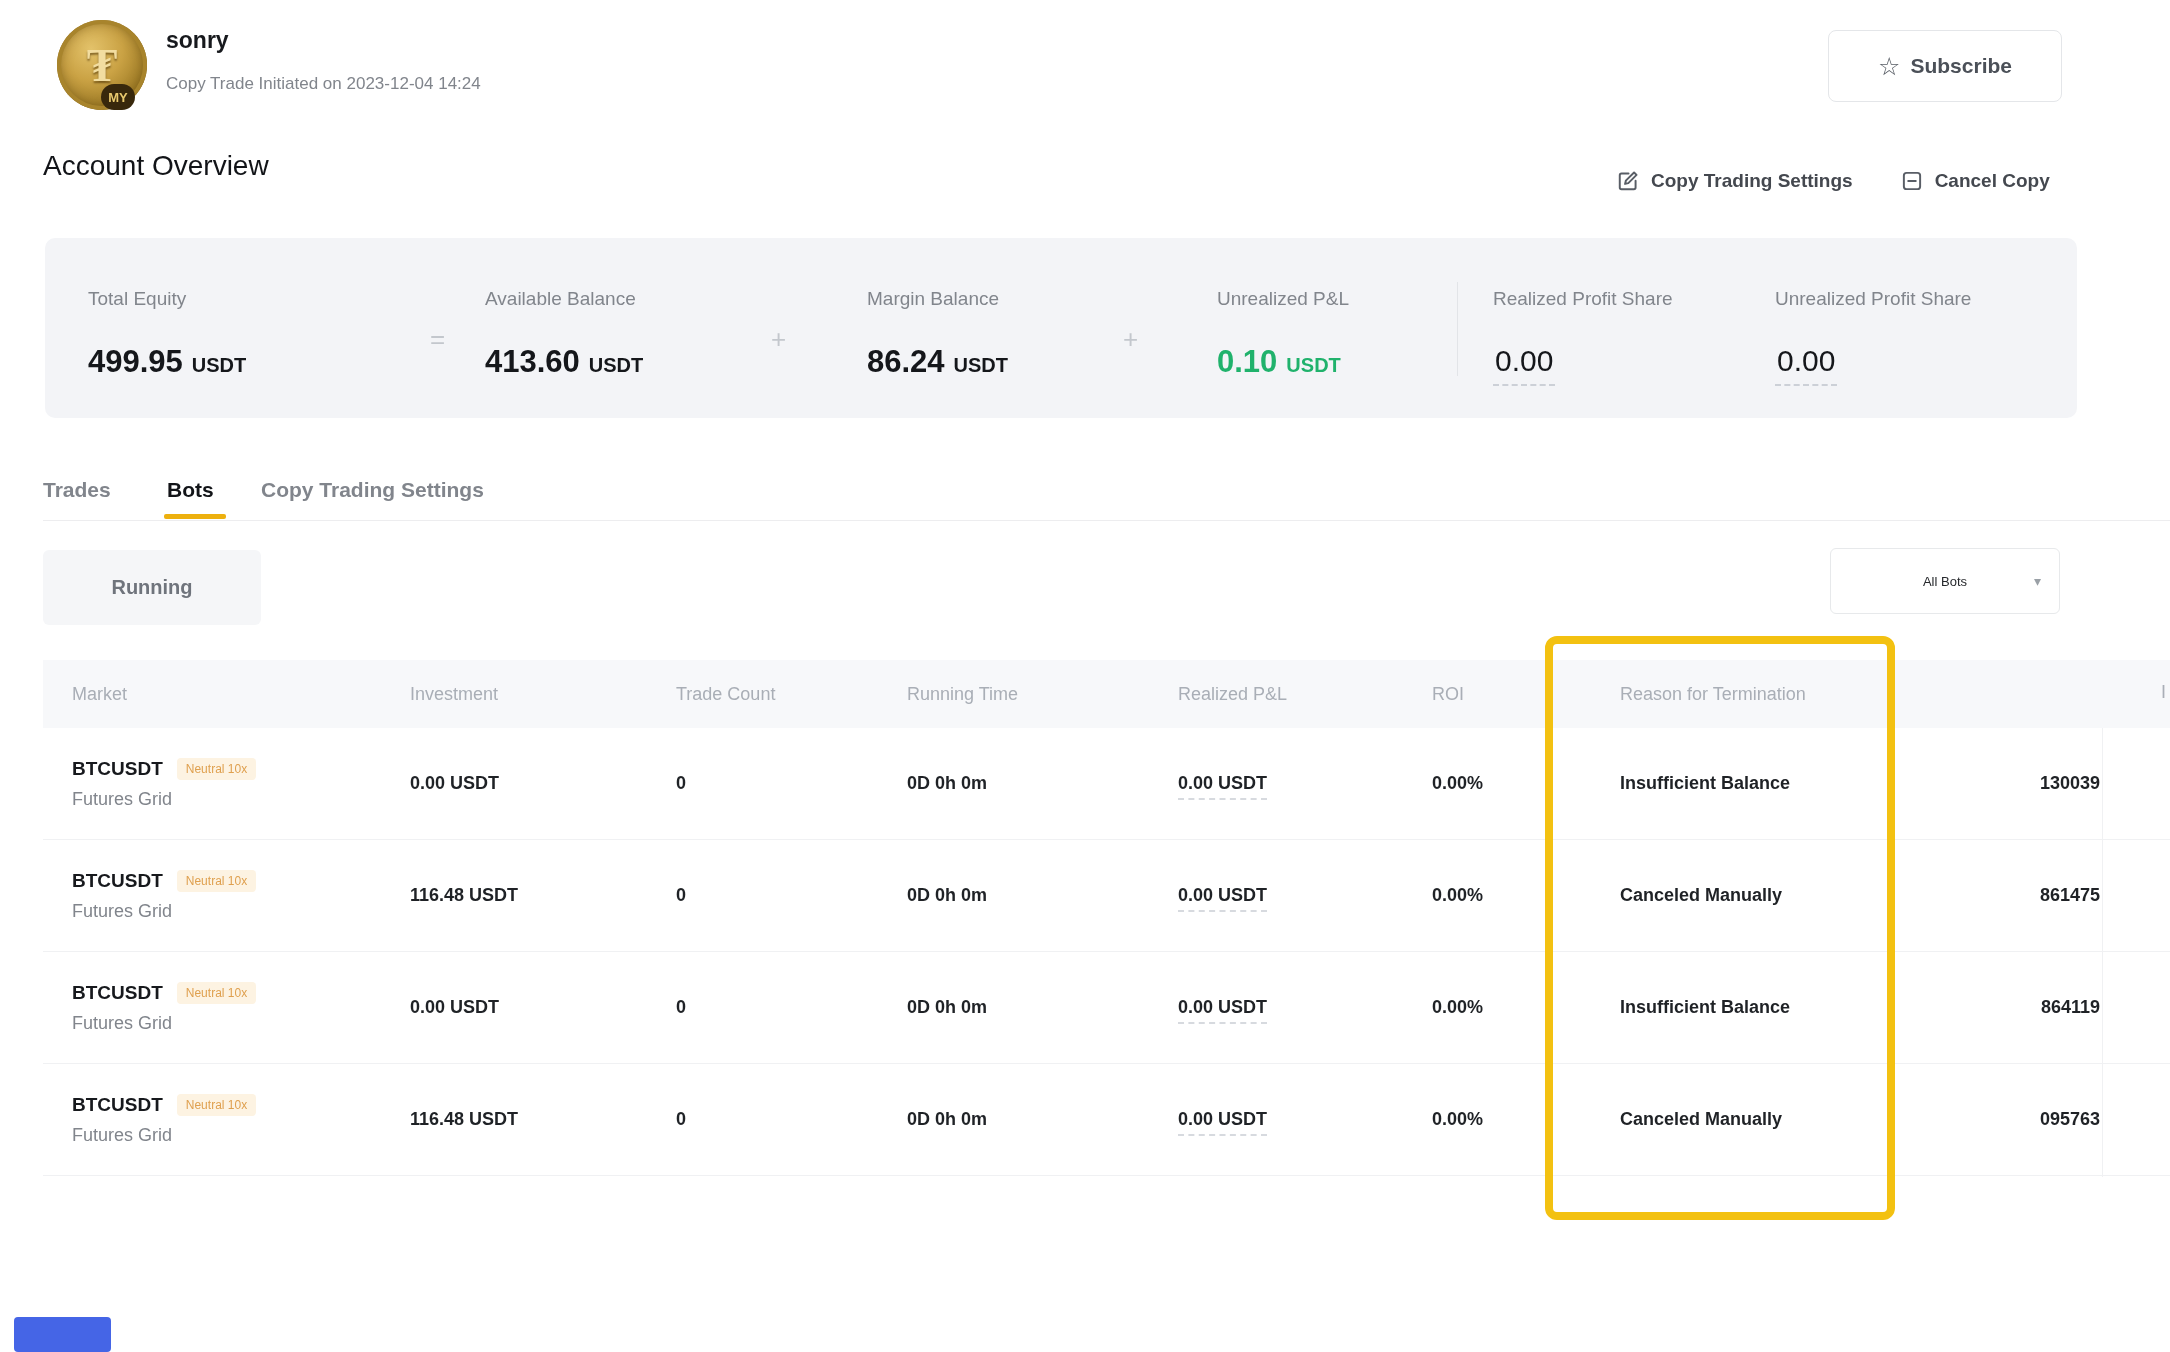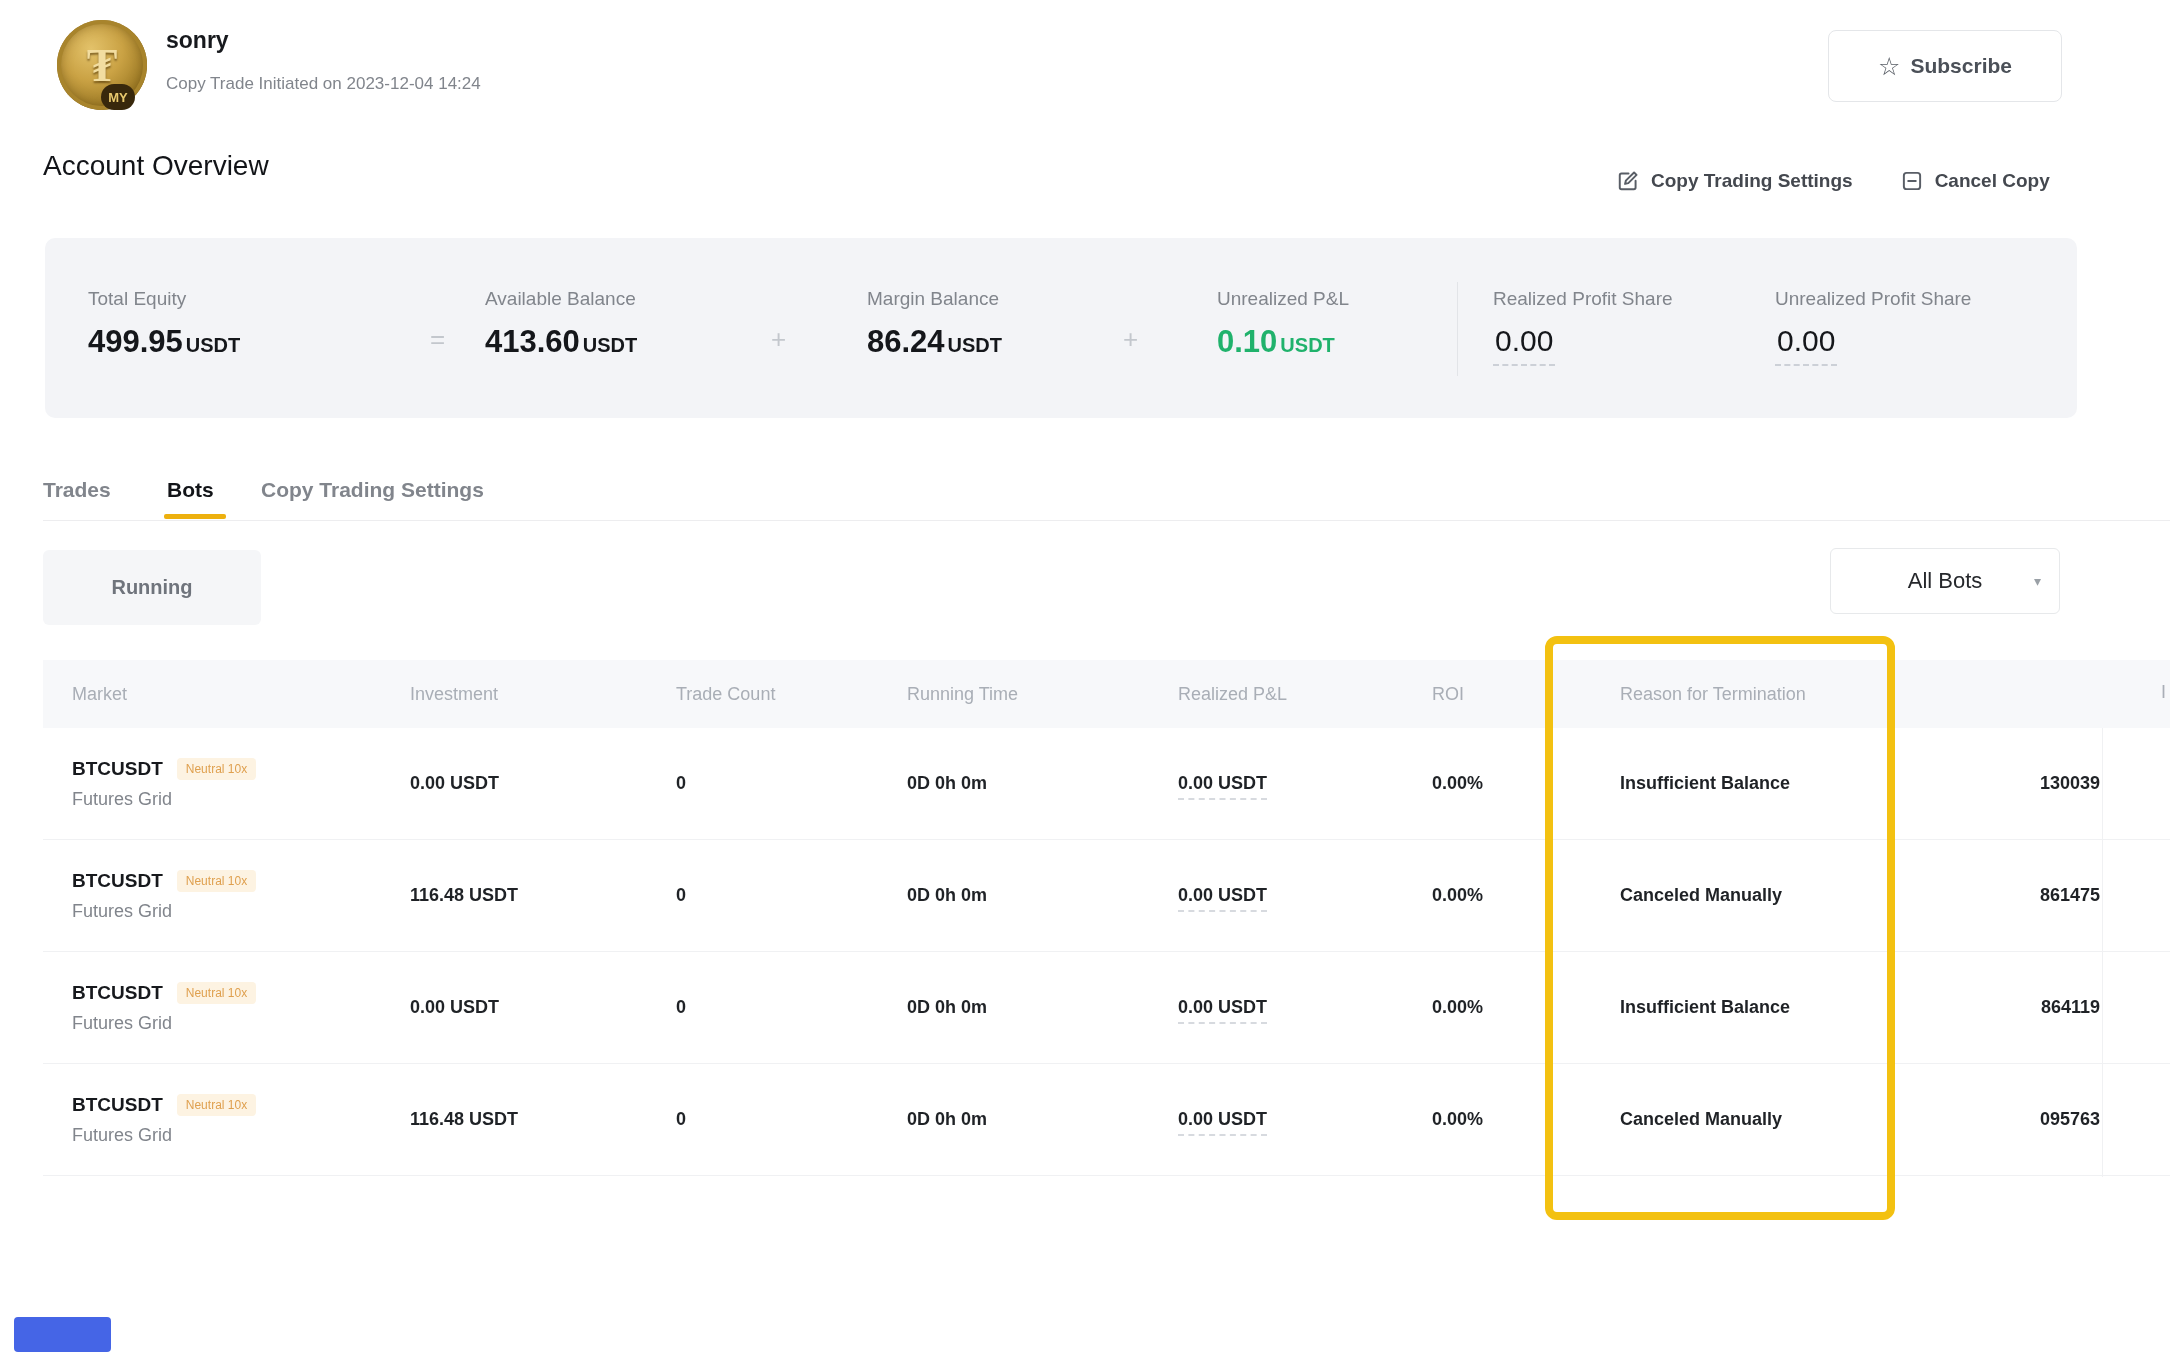--- a/index.html
+++ b/index.html
@@ -28,41 +28,41 @@
   
   .page-title{left:43px;top:150px;font-size:28px;font-weight:400;color:#121418;}
   .head-actions{left:1615px;top:168px;display:flex;align-items:center;gap:46px;}
   .head-action{display:flex;align-items:center;gap:10px;cursor:pointer;}
   .head-action .lbl{font-size:19px;font-weight:700;color:#44484f;}
 
   
   .stats-panel{left:45px;top:238px;width:2032px;height:180px;background:#f3f4f7;border-radius:10px;}
   .stat{position:absolute;top:50px;}
   .stat .s-label{font-size:19px;color:#81858c;white-space:nowrap;}
-  .stat .s-value{margin-top:14px;display:flex;align-items:baseline;gap:3px;white-space:nowrap;}
+  .stat .s-value{margin-top:34px;display:flex;align-items:baseline;gap:9px;white-space:nowrap;}
   .stat .num{font-size:31px;font-weight:700;color:#15171b;}
   .stat .unit{font-size:20px;font-weight:700;color:#15171b;}
   .stat.green .num,.stat.green .unit{color:#20b26c;}
   .stat .num.plain{font-weight:400;font-size:30px;border-bottom:2px dashed #ccd0d7;padding:0 2px 6px;}
   .operator{position:absolute;top:86px;font-size:26px;color:#c3c7cd;}
   .stats-divider{position:absolute;left:1412px;top:44px;width:1px;height:94px;background:#e2e4e8;}
 
   
   .tab{top:478px;font-size:21px;font-weight:700;color:#81858c;cursor:pointer;}
   .tab.active{color:#121418;}
   .tab-underline{left:164px;top:514px;width:62px;height:5px;border-radius:2px;background:#edb00e;}
   .tabs-divider{left:43px;top:520px;width:2127px;height:1px;background:#ededef;}
 
   
   .filter-btn{top:550px;height:75px;border-radius:6px;display:flex;align-items:center;justify-content:center;cursor:pointer;}
   .filter-running{left:43px;width:218px;background:#f5f6f8;color:#6f747c;font-size:20px;font-weight:700;}
   .filter-terminated{left:296px;width:242px;background:#fbf0d5;color:#c98e21;font-size:20px;font-weight:700;}
   .bot-filter{left:1830px;top:548px;width:228px;height:64px;background:#fff;border:1px solid #e7e9eb;border-radius:6px;
     display:flex;align-items:center;justify-content:center;cursor:pointer;}
-  .bot-filter .lbl{font-size:22px;font-weight:400;color:#26282c;}
+  .bot-filter .lbl{font-size:13px;font-weight:400;color:#26282c;}
   .bot-filter .caret{position:absolute;right:18px;top:50%;transform:translateY(-50%);font-size:14px;color:#9aa0a6;}
 
   
   .trow{display:grid;grid-template-columns:338px 266px 231px 271px 254px 188px 300px 1fr;
     align-items:center;padding-left:29px;box-sizing:border-box;}
   .t-header{left:43px;top:660px;width:2127px;height:68px;background:#f7f8fa;
     font-size:18px;color:#a9aeb6;}
   .t-body{left:43px;top:728px;width:2127px;}
   .t-row{height:112px;border-bottom:1px solid #f0f1f3;font-size:18px;font-weight:700;color:#1f2226;}
   .mk-line1{display:flex;align-items:center;}

